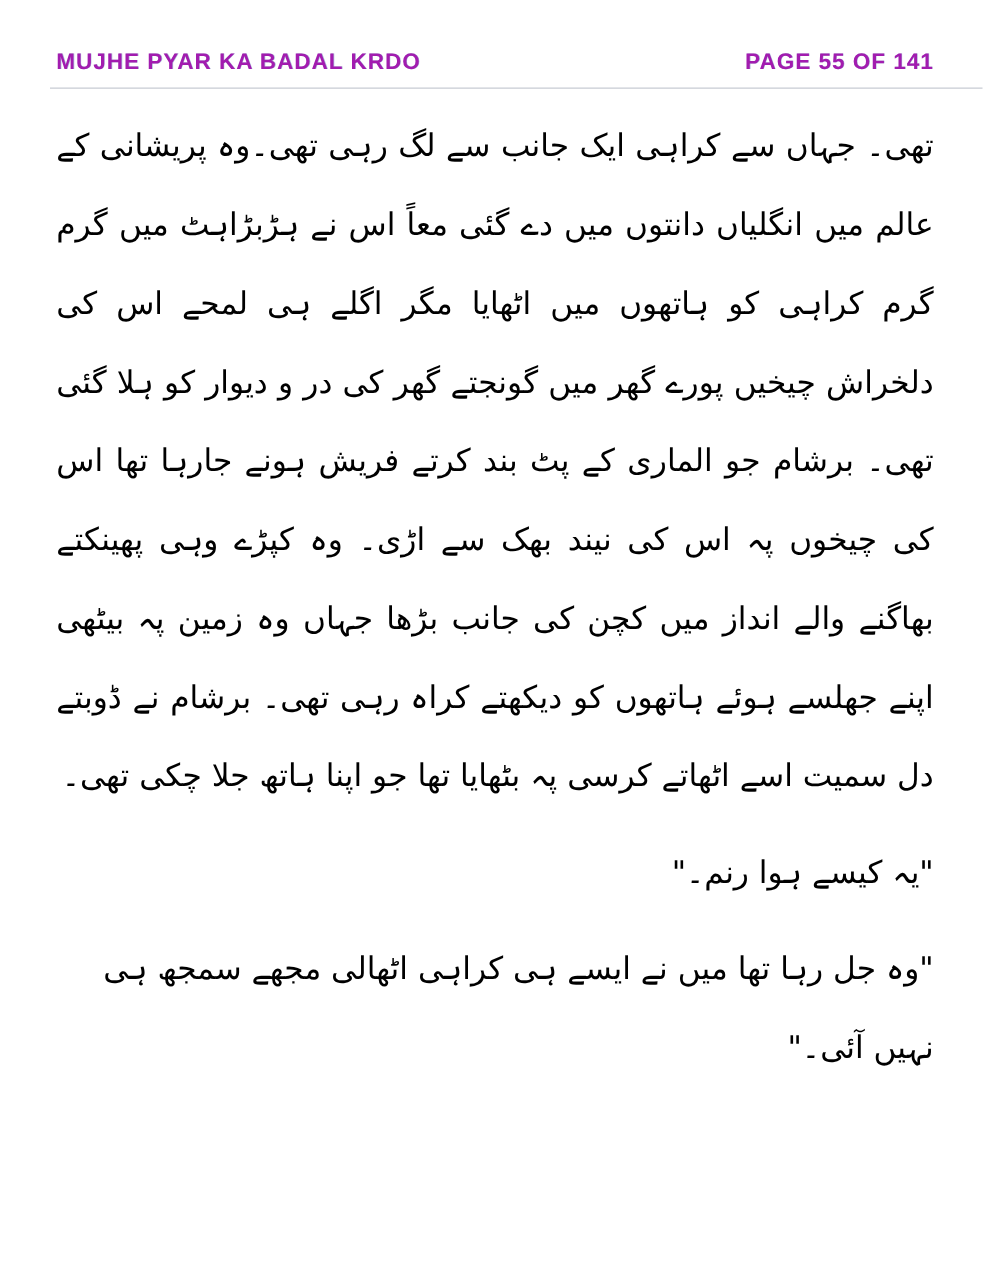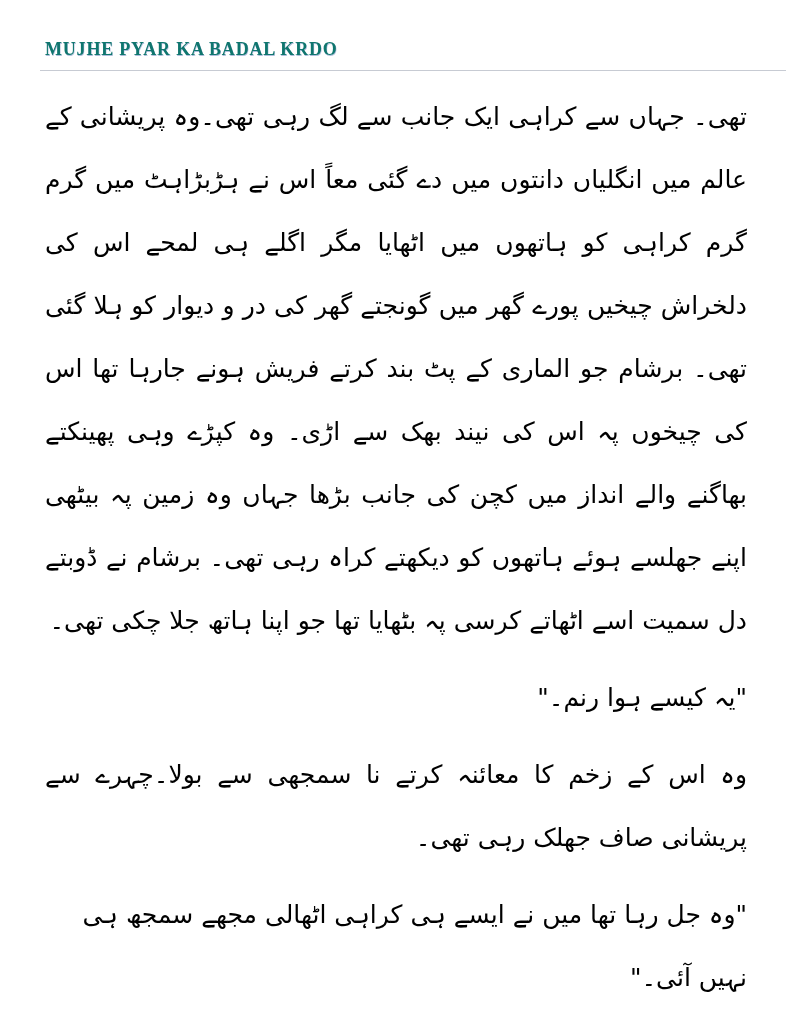--- a/index.html
+++ b/index.html
@@ -15,22 +15,22 @@
     background: #ffffff;
     box-sizing: border-box;
     display: flex;
     flex-direction: column;
     overflow: hidden;
     font-family: "DejaVu Sans", sans-serif;
   }
   
   .header {
     padding: 36px 45px 0 45px;
-    color: #0f766e;
-    font-family: Liberation Serif, serif;
+    color: #a21caf;
+    font-family: Liberation Sans, sans-serif;
     font-weight: bold;
     letter-spacing: 0.8px;
   }
   .header-row {
     display: flex;
     justify-content: space-between;
     align-items: baseline;
   }
   .book-title, .page-indicator, .author-line {
     font-size: 18px;
@@ -63,25 +63,25 @@
   }
 </style>
 </head>
 <body>
 
 <div class="page">
 
   <header class="header">
     <div class="header-row">
       <div class="book-title">MUJHE PYAR KA BADAL KRDO</div>
+      <div class="page-indicator">PAGE 55 OF 141</div>
     </div>
   </header>
 
   <hr class="divider">
 
   <main class="story" dir="rtl">
     <p class="para">تھی۔ جہاں سے کراہی ایک جانب سے لگ رہی تھی۔وہ پریشانی کے عالم میں انگلیاں دانتوں میں دے گئی معاً اس نے ہڑبڑاہٹ میں گرم گرم کراہی کو ہاتھوں میں اٹھایا مگر اگلے ہی لمحے اس کی دلخراش چیخیں پورے گھر میں گونجتے گھر کی در و دیوار کو ہلا گئی تھی۔ برشام جو الماری کے پٹ بند کرتے فریش ہونے جارہا تھا اس کی چیخوں پہ اس کی نیند بھک سے اڑی۔ وہ کپڑے وہی پھینکتے بھاگنے والے انداز میں کچن کی جانب بڑھا جہاں وہ زمین پہ بیٹھی اپنے جھلسے ہوئے ہاتھوں کو دیکھتے کراہ رہی تھی۔ برشام نے ڈوبتے دل سمیت اسے اٹھاتے کرسی پہ بٹھایا تھا جو اپنا ہاتھ جلا چکی تھی۔</p>
     <p class="para quote">"یہ کیسے ہوا رنم۔"</p>
-    <p class="para">وہ اس کے زخم کا معائنہ کرتے نا سمجھی سے بولا۔چہرے سے پریشانی صاف جھلک رہی تھی۔</p>
     <p class="para quote">"وہ جل رہا تھا میں نے ایسے ہی کراہی اٹھالی مجھے سمجھ ہی نہیں آئی۔"</p>
   </main>
 
 </div>
 
 </body></html>

